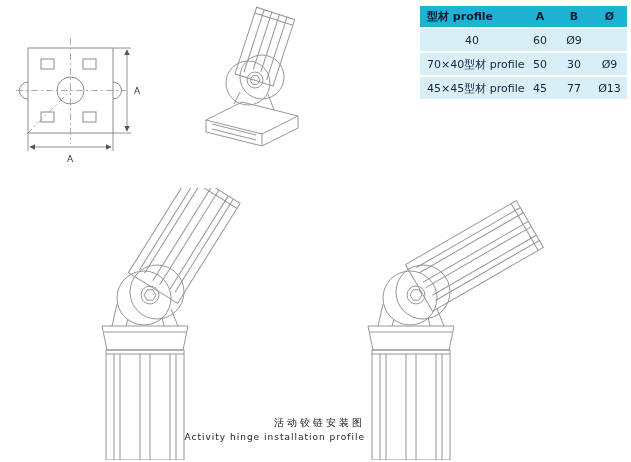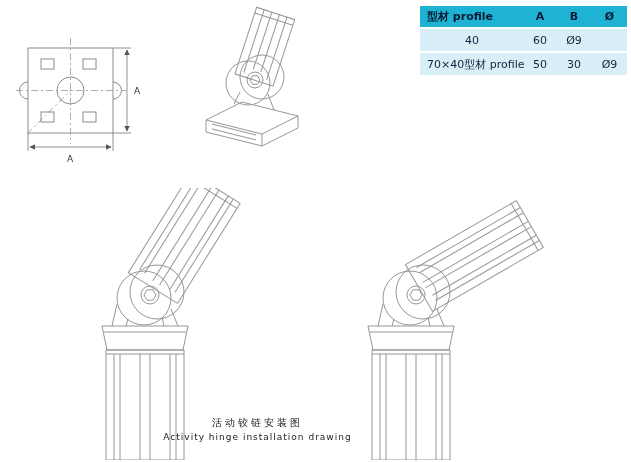--- a/index.html
+++ b/index.html
@@ -11,21 +11,21 @@
   .spec-table{position:absolute;left:420px;top:6px;width:207px;font-size:11px;}
   .trow{display:grid;grid-template-columns:104px 32px 36px 35px;align-items:center;}
   .trow.head{background:#1fb3d3;height:21px;font-weight:bold;color:#0a1a35;}
   .trow.body{background:#d8eff7;height:22px;margin-top:2px;color:#13233f;}
   .tc{text-align:center;white-space:nowrap;}
   .tc.first{text-align:left;padding-left:7px;}
   
   .draw{position:absolute;}
   svg{display:block;}
   
-  .caption{position:absolute;left:150px;top:416px;width:215px;text-align:center;color:#222;}
+  .caption{position:absolute;left:150px;top:416px;width:215px;text-align:right;color:#222;}
   .caption .zh{font-size:10px;letter-spacing:3px;}
   .caption .en{font-size:9px;letter-spacing:1px;margin-top:2px;}
 </style>
 </head>
 <body>
 
 <div id="page">
 
   <div class="spec-table">
     <div class="trow head">
@@ -37,20 +37,26 @@
     <div class="trow body">
       <div class="tc">40</div>
       <div class="tc">60</div>
       <div class="tc">Ø9</div>
     </div>
     <div class="trow body">
       <div class="tc first">70×40型材 profile</div>
       <div class="tc">50</div>
       <div class="tc">30</div>
       <div class="tc">Ø9</div>
+    </div>
+    <div class="trow body">
+      <div class="tc first">45×45型材 profile</div>
+      <div class="tc">45</div>
+      <div class="tc">77</div>
+      <div class="tc">Ø13</div>
     </div>
   </div>
 
   <div class="draw" style="left:14px;top:38px;">
     <svg width="150" height="135" viewBox="0 0 150 135">
       <defs>
         <marker id="arr" viewBox="0 0 10 10" refX="9" refY="5" markerWidth="7" markerHeight="7" orient="auto-start-reverse">
           <path d="M0,0 L10,5 L0,10 z" fill="#555"></path>
         </marker>
       </defs>
@@ -187,16 +193,16 @@
         <path d="M78,162 V268"></path>
         <path d="M88,162 V268"></path>
         <path d="M108,162 V268"></path>
         <path d="M114,162 V268"></path>
       </g>
     </svg>
   </div>
 
   <div class="caption">
     <div class="zh">活动铰链安装图</div>
-    <div class="en">Activity hinge installation drawing</div>
+    <div class="en">Activity hinge installation profile</div>
   </div>
 
 </div>
 
 </body></html>

